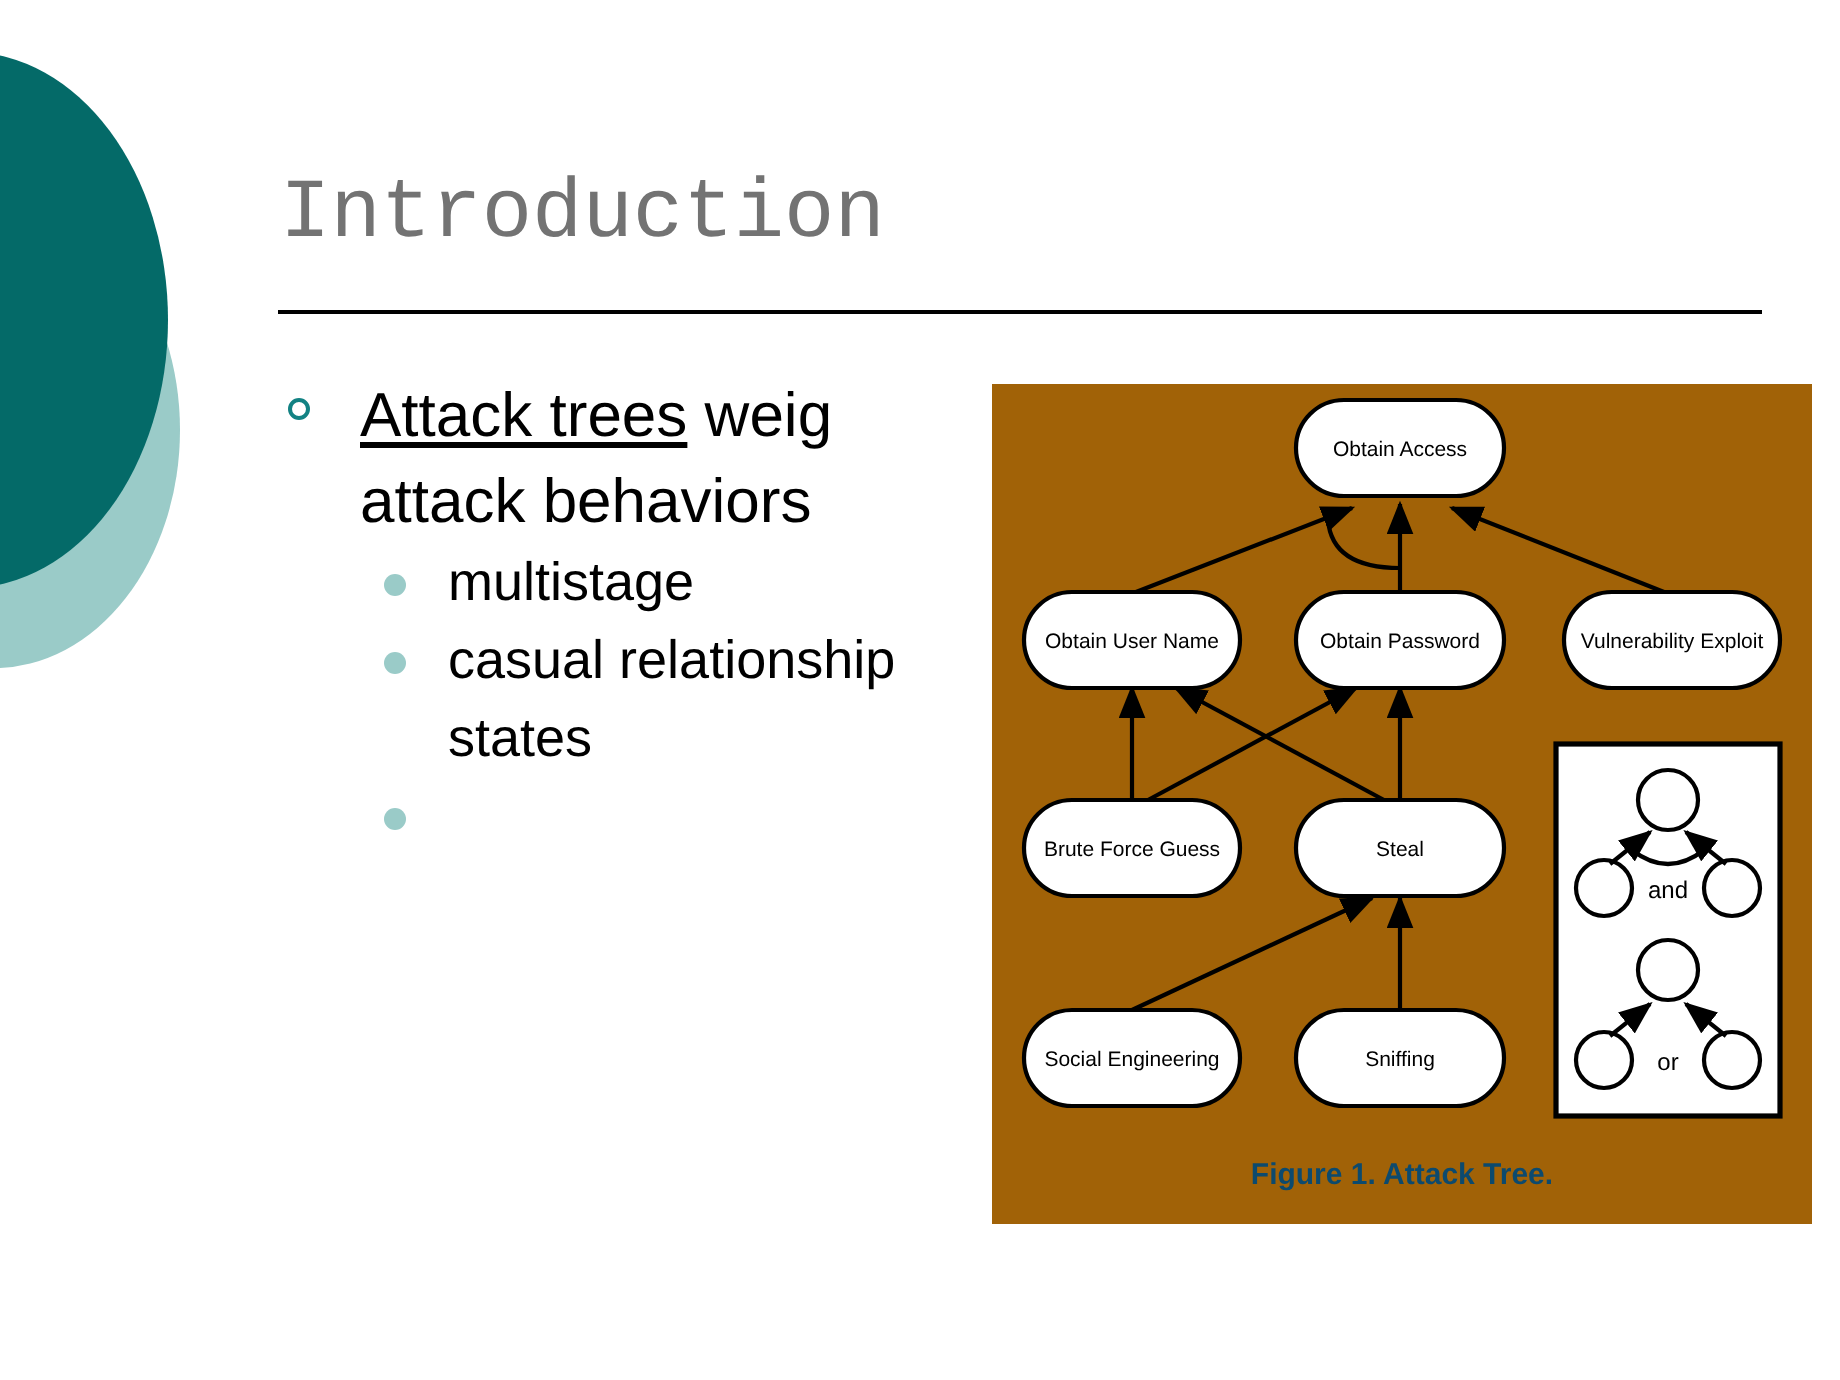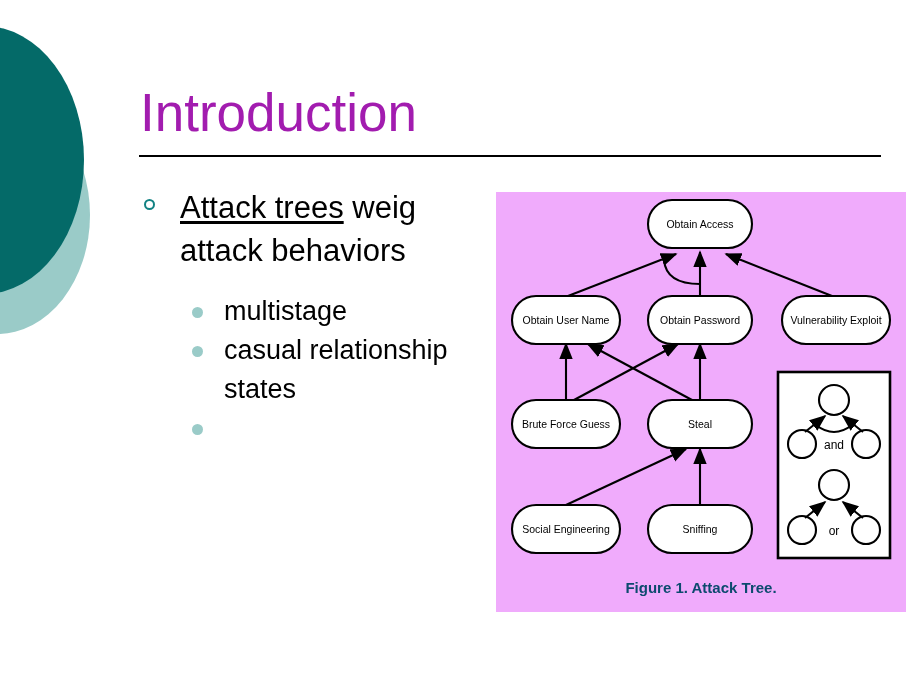--- a/index.html
+++ b/index.html
@@ -36,23 +36,23 @@
     height: 268px;
     border-radius: 50%;
     background: #046A68;
   }
 
   
   .title {
     position: absolute;
     left: 140px;
     top: 86px;
-    font-size: 53px;
-    color: #a21caf;
-    font-family: Liberation Sans, sans-serif;
+    font-size: 42px;
+    color: #737373;
+    font-family: Liberation Mono, monospace;
     font-weight: 400;
     letter-spacing: 0px;
     line-height: 1.0;
     white-space: nowrap;
   }
   .title-rule {
     position: absolute;
     left: 139px;
     top: 155px;
     width: 742px;
@@ -83,21 +83,21 @@
     width: 11px;
     height: 11px;
     border: 2px solid #128283;
     border-radius: 50%;
     box-sizing: border-box;
   }
   .lvl1 u {
     text-underline-offset: 3px;
   }
   .lvl2-list {
-    margin-top: 20px;
+    margin-top: 0;
   }
   .lvl2 {
     position: relative;
     padding-left: 86px;
     font-size: 27px;
     line-height: 39px;
     color: #000000;
     font-family: "Liberation Sans", sans-serif;
   }
   .lvl2 .marker {
@@ -114,21 +114,21 @@
     text-underline-offset: 3px;
   }
 
   
   .figure {
     position: absolute;
     left: 496px;
     top: 192px;
     width: 410px;
     height: 420px;
-    background: #f0abfc;
+    background: #a16207;
   }
   .figure svg { display: block; }
   .fig-caption {
     position: absolute;
     left: 496px;
     top: 579px;
     width: 410px;
     text-align: center;
     font-family: "Liberation Sans", sans-serif;
     font-weight: bold;

